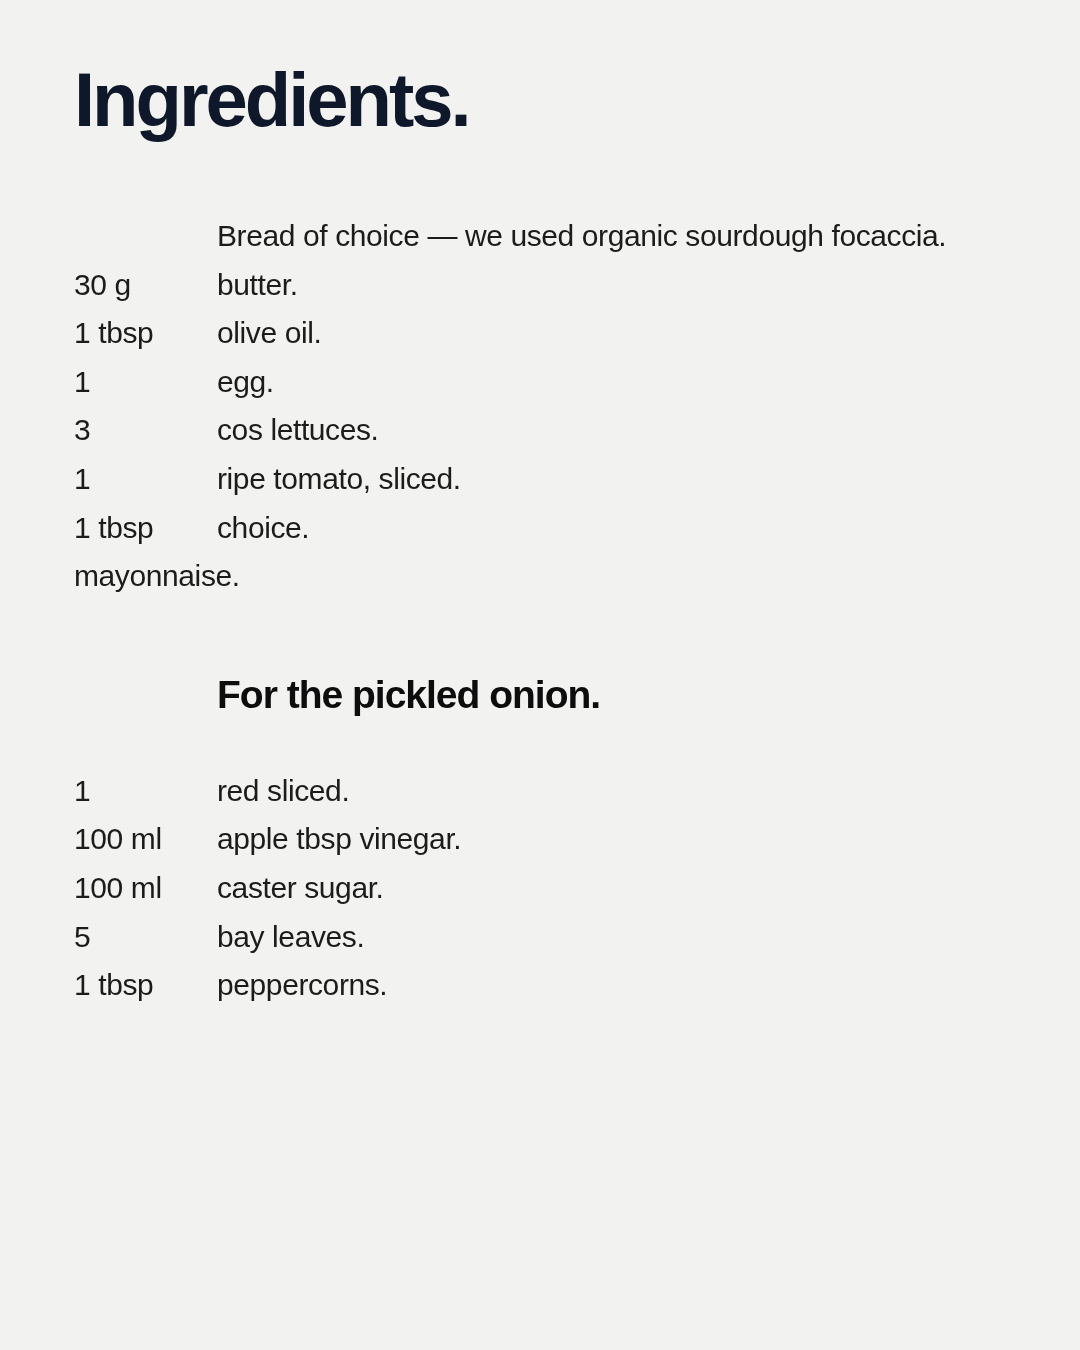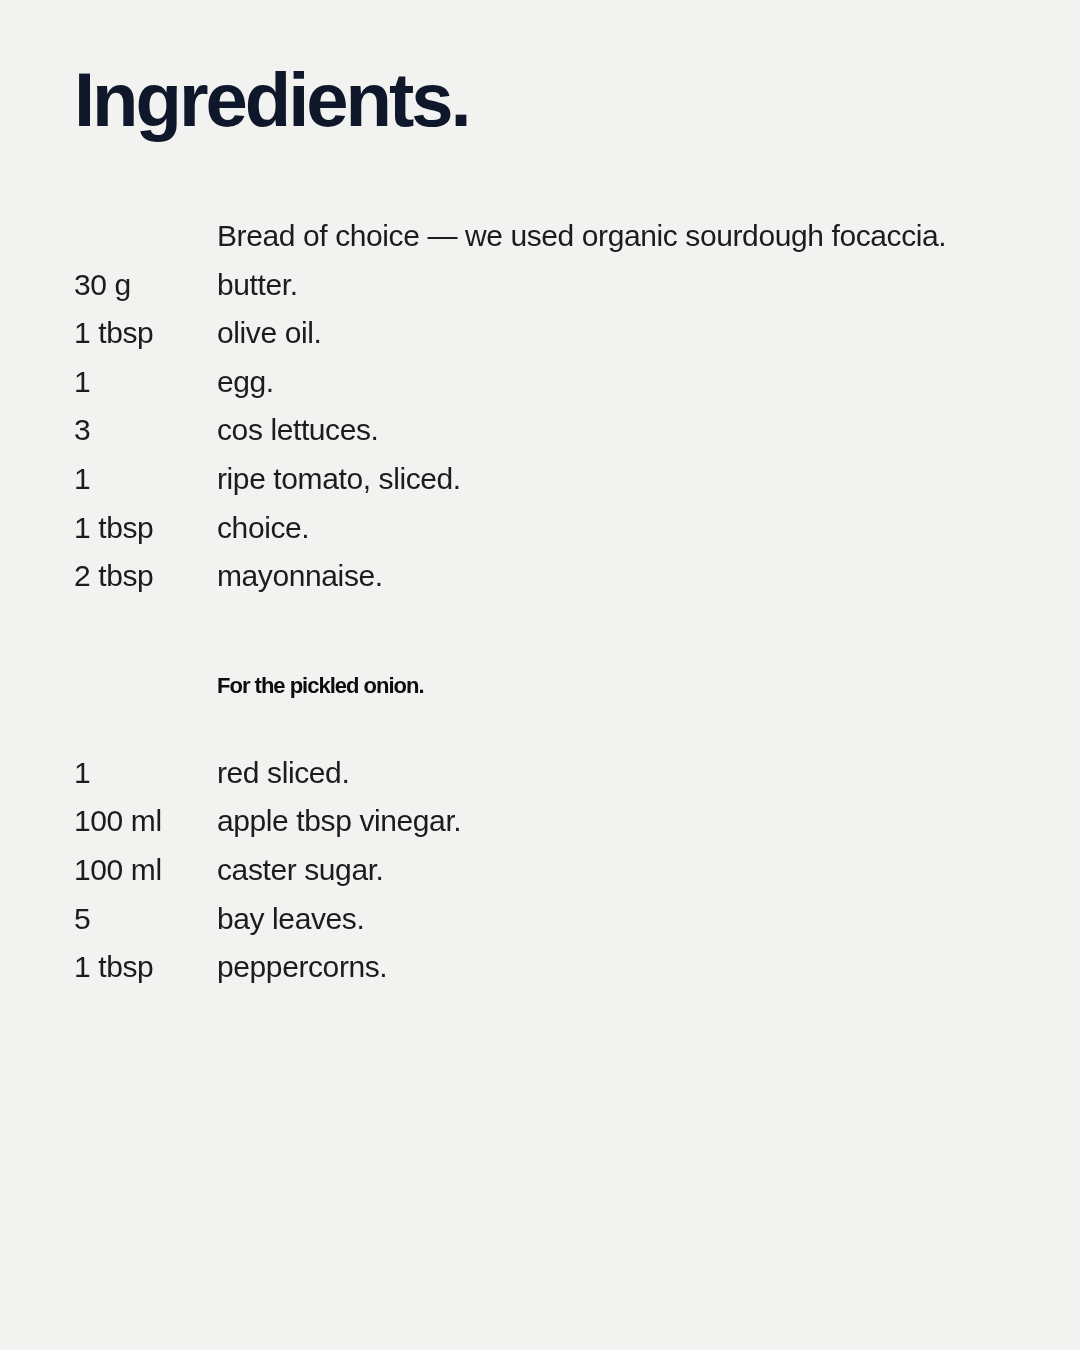--- a/index.html
+++ b/index.html
@@ -58,21 +58,21 @@
   }
   .subhead-wrap {
     display: flex;
     margin-top: 72px;
   }
   .subhead-spacer {
     width: 143px;
     flex: 0 0 143px;
   }
   .subhead {
-    font-size: 22px;
+    font-size: 39px;
     font-weight: 700;
     letter-spacing: -1px;
     color: #0d0d0d;
   }
   .list-second {
     margin-top: 50px;
   }
 </style>
 </head>
 <body>
@@ -105,21 +105,20 @@
     </div>
     <div class="row">
       <span class="qty">1</span>
       <span class="item">ripe tomato, sliced.</span>
     </div>
     <div class="row">
       <span class="qty">1 tbsp</span>
       <span class="item">choice.</span>
     </div>
     <div class="row">
-      <span class="qty">2 tbsp</span>
       <span class="item">mayonnaise.</span>
     </div>
 
   </div>
 
   <div class="subhead-wrap">
     <div class="subhead-spacer"></div>
     <div class="subhead">For the pickled onion.</div>
   </div>
 

